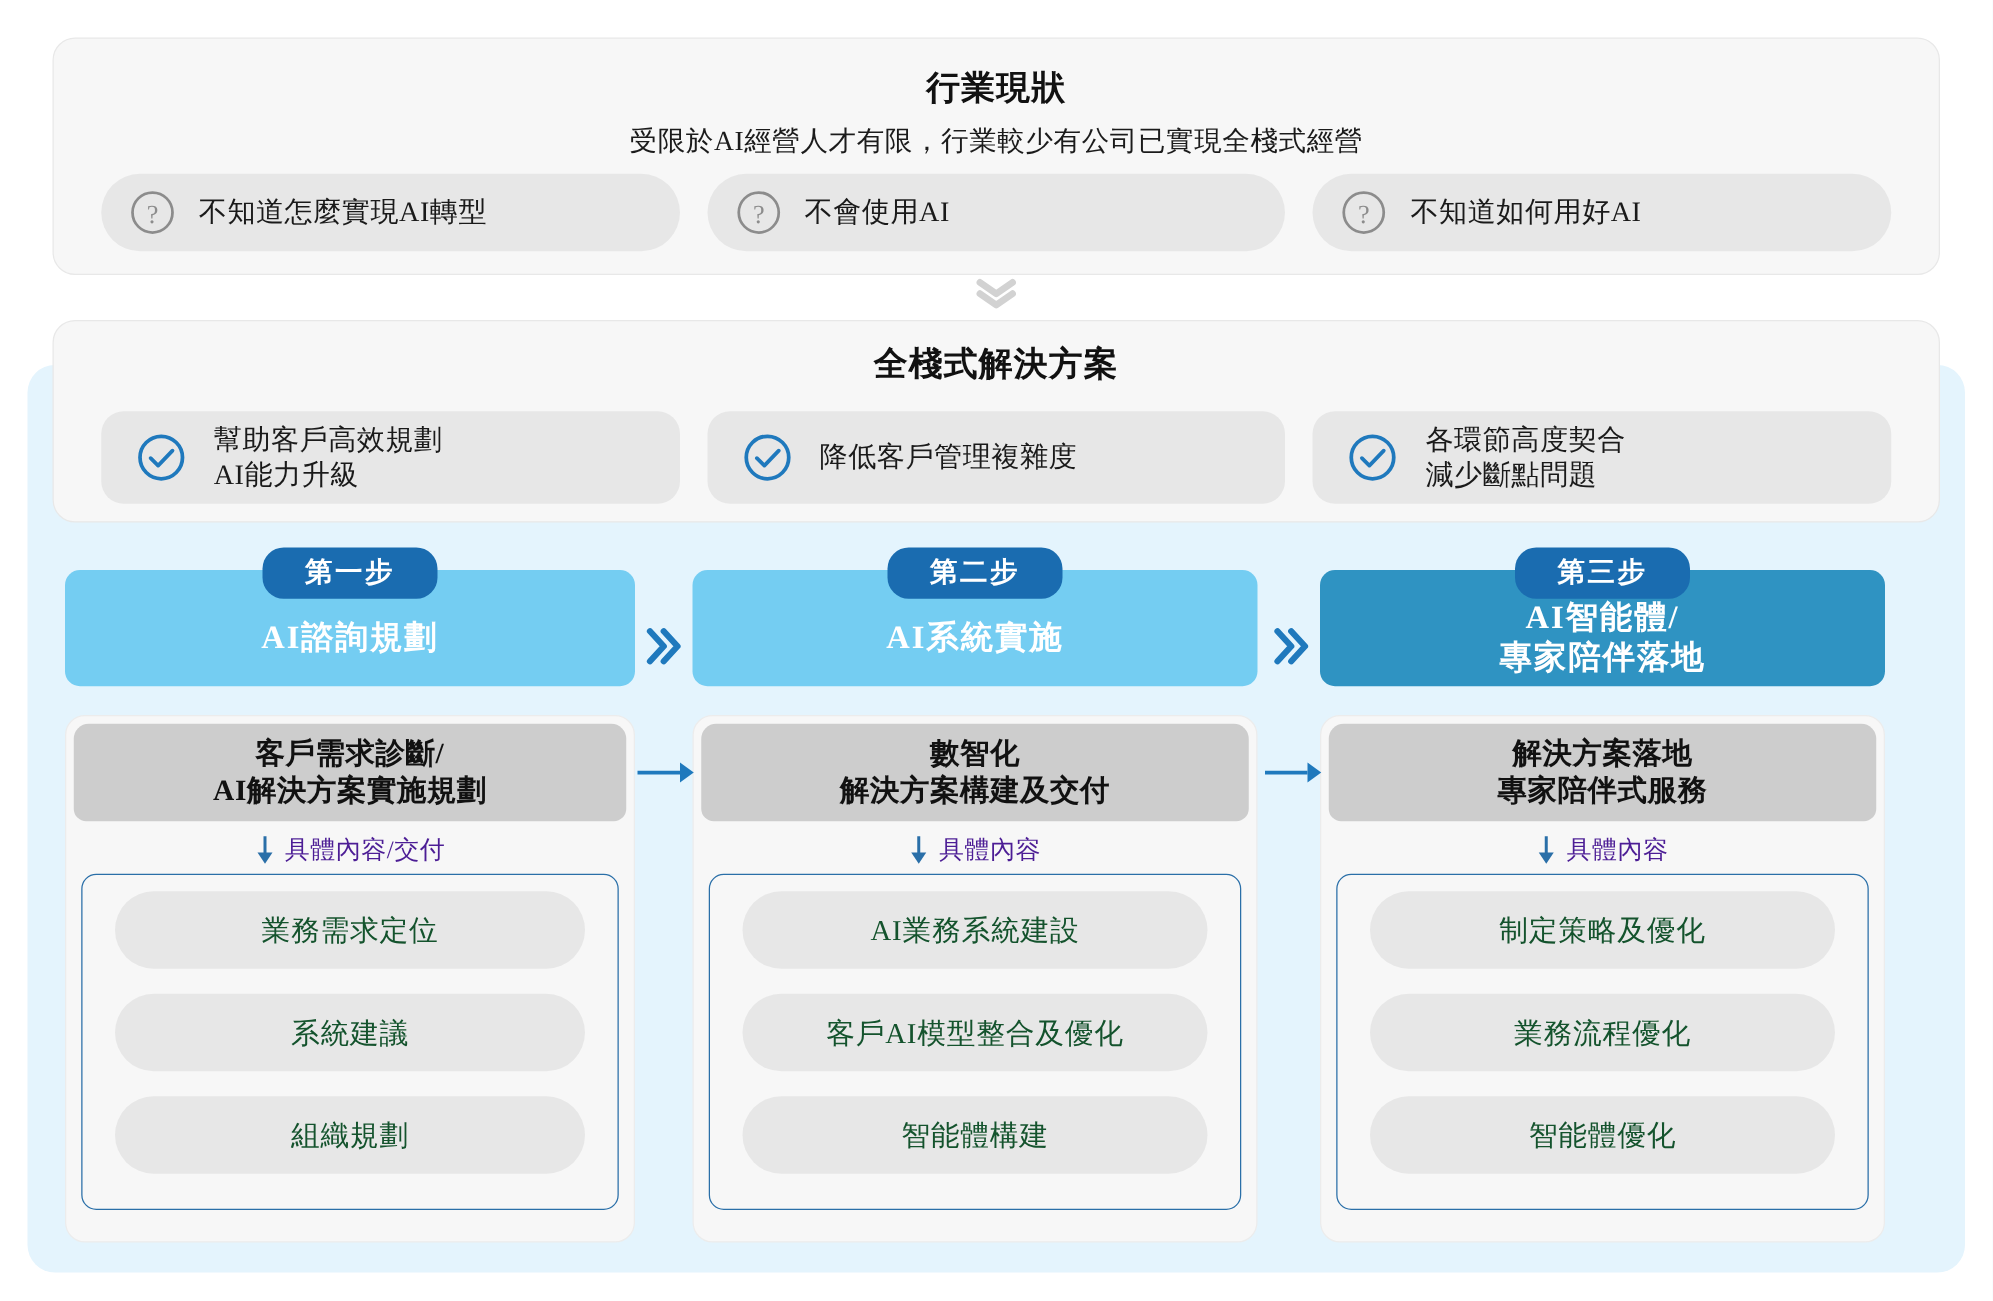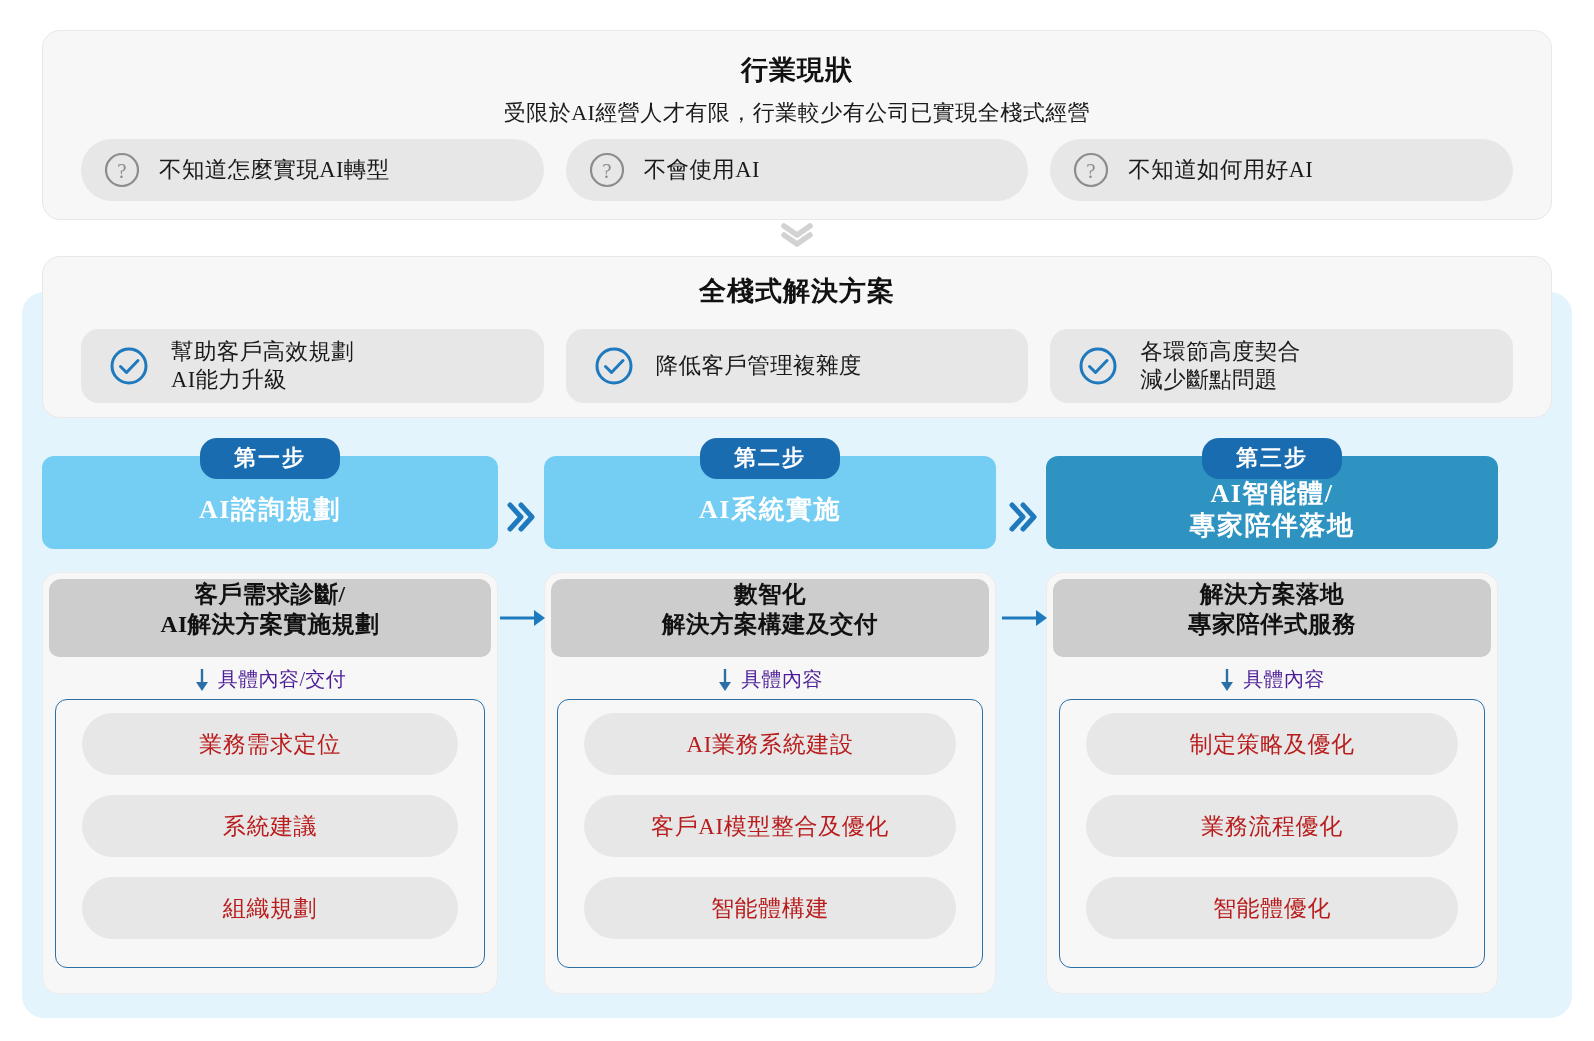--- a/index.html
+++ b/index.html
@@ -105,21 +105,21 @@
   #solution-panel .pill {
     height: 74px;
     border-radius: 18px;
     padding-left: 26px;
   }
   #solution-panel .pill .ico { margin-right: 20px; }
 
   
   #steps {
     position: absolute;
-    left: 42px;
+    left: 52px;
     top: 438px;
     width: 1510px;
     height: 560px;
   }
   .col {
     position: absolute;
     top: 0;
     width: 456px;
   }
   .col.c1 { left: 0px; }
@@ -177,20 +177,21 @@
     box-sizing: border-box;
     height: 840px;
   }
   .col .body-card { height: 842px; }
 
   .body-head {
     height: 78px;
     background: #cdcdcd;
     border-radius: 12px 12px 10px 10px;
     display: flex;
+    align-items: center;
     justify-content: center;
     text-align: center;
     font-weight: bold;
     font-size: 23.5px;
     line-height: 1.28;
     color: #111;
     letter-spacing: .5px;
     margin: 6px 6px 0;
   }
 
@@ -213,21 +214,21 @@
     box-sizing: border-box;
   }
   .item {
     height: 62px;
     background: #e7e7e7;
     border-radius: 31px;
     display: flex;
     align-items: center;
     justify-content: center;
     font-size: 23px;
-    color: #b91c1c;
+    color: #14532d;
     letter-spacing: .6px;
     margin-bottom: 20px;
   }
   .item:last-child { margin-bottom: 12px; }
 
   
   .conn-chevron {
     position: absolute;
     width: 46px;
     text-align: center;

